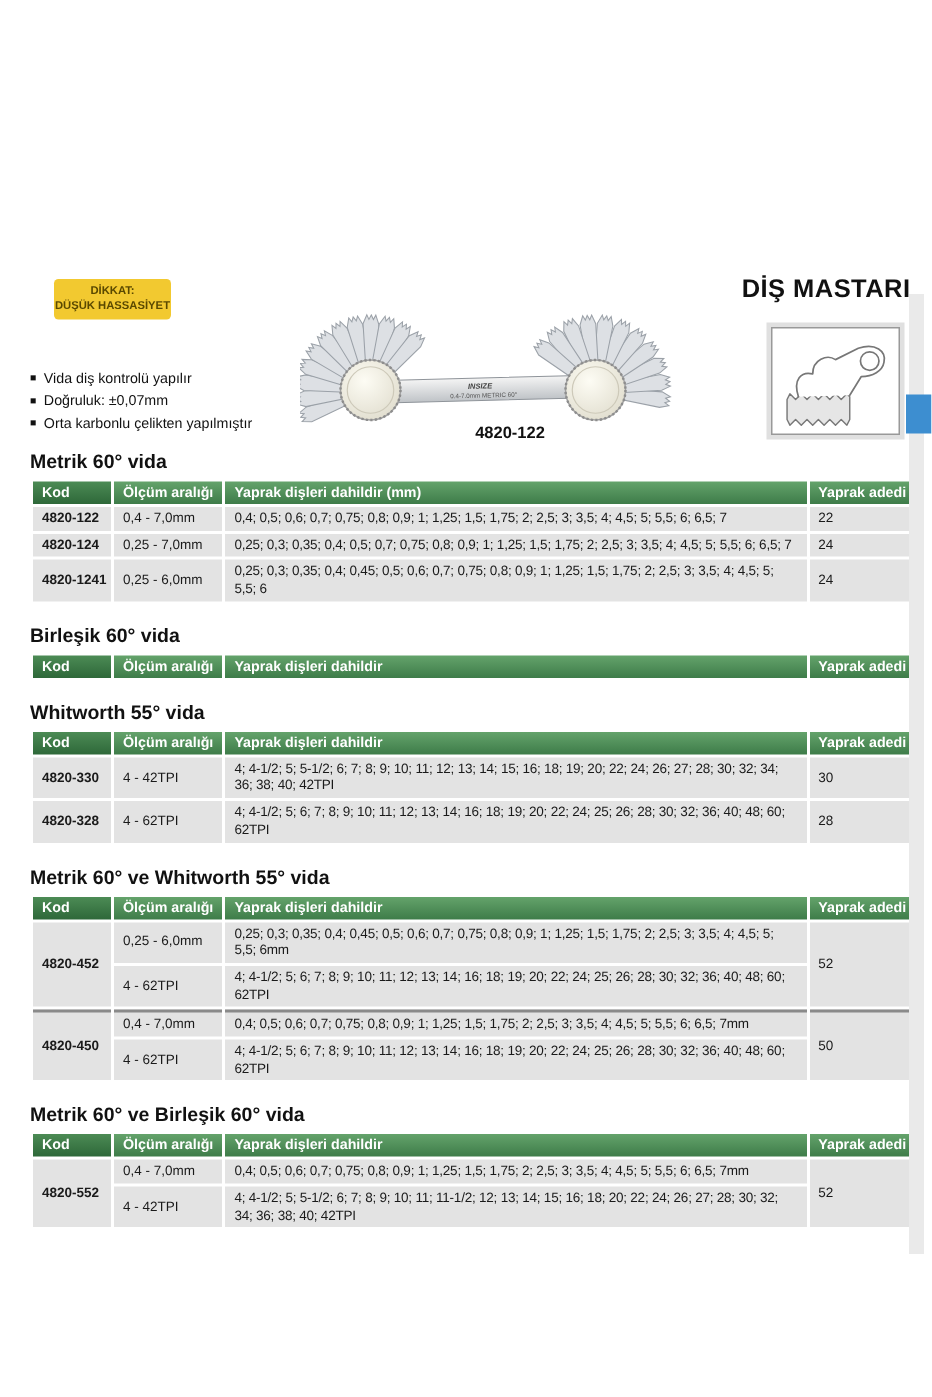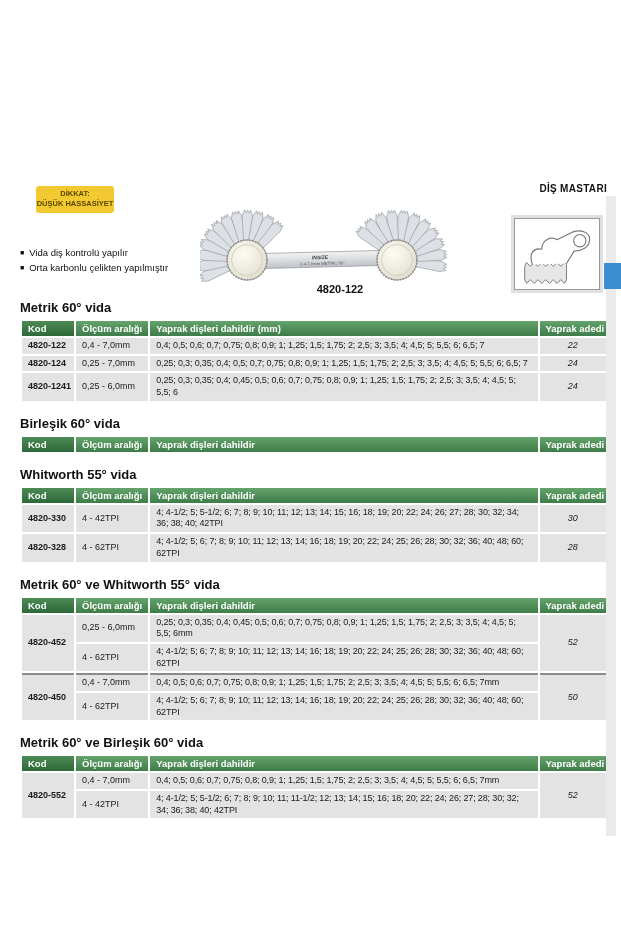--- a/index.html
+++ b/index.html
@@ -11,21 +11,21 @@
   
   .badge{
     position:absolute;left:36px;top:186px;width:78px;height:27px;
     background:#f2c930;border-radius:3px;text-align:center;
     font-size:7.5px;font-weight:bold;color:#5a4900;line-height:1.35;
     padding-top:3px;box-sizing:border-box;
   }
   
   .page-title{
     position:absolute;top:183px;right:14px;
-    font-size:10px;font-weight:bold;color:#111;letter-spacing:.3px;
+    font-size:17px;font-weight:bold;color:#111;letter-spacing:.3px;
   }
   
   .icon-box{
     position:absolute;left:514px;top:218px;width:84px;height:70px;
     background:#fff;border:1px solid #999;box-shadow:0 0 0 3px #e0e0e0;
     display:flex;align-items:center;justify-content:center;
   }
   
   .features{position:absolute;left:20px;top:247px;width:200px;}
   .feature{display:flex;align-items:flex-start;margin-bottom:3px;font-size:9.5px;color:#111;text-align:center;}
@@ -50,21 +50,21 @@
     padding:2px 6px;white-space:nowrap;overflow:hidden;
   }
   table.spec th.kod-h{background:linear-gradient(180deg,#4c8b55,#2e6839);}
   table.spec td{
     background:#e3e3e3;font-size:9px;padding:2px 6px;vertical-align:middle;
     line-height:1.3;
   }
   td.kod{font-weight:bold;white-space:nowrap;}
   td.range{white-space:nowrap;}
   td.teeth{font-size:8.2px;letter-spacing:-0.15px;}
-  td.count{text-align:center;font-style:italic;}
+  td.count{text-align:left;}
   tr.group-sep td{border-top:2px solid #8a8a8a;}
   col.c-kod{width:9%;}col.c-range{width:12.5%;}col.c-teeth{width:67%;}col.c-count{width:11.5%;}
 </style>
 </head>
 <body>
 
 <div class="badge">
   <div>DİKKAT:</div>
   <div>DÜŞÜK HASSASİYET</div>
 </div>
@@ -76,20 +76,24 @@
     <path d="M6 44 L8 40 12 44 16 40 20 44 24 40 28 44 32 40 36 44 40 40 44 44 48 40 50 42 50 58 48 62 44 58 40 62 36 58 32 62 28 58 24 62 20 58 16 62 12 58 8 62 6 58 Z" fill="#e6e6e6" stroke="#777" stroke-width="1" stroke-linejoin="round"></path>
     <path d="M14 42 C10 30 16 24 24 26 C24 16 34 12 40 16 L56 8 C68 4 76 10 74 18 C73 24 66 28 58 28 L50 41" fill="#ffffff" stroke="#777" stroke-width="1.2" stroke-linejoin="round" stroke-linecap="round"></path>
     <circle cx="64" cy="17" r="6.5" fill="#ffffff" stroke="#777" stroke-width="1.2"></circle>
   </svg>
 </div>
 
 <div class="features">
   <div class="feature">
     <span class="sq">■</span>
     <span>Vida diş kontrolü yapılır</span>
+  </div>
+  <div class="feature">
+    <span class="sq">■</span>
+    <span>Doğruluk: ±0,07mm</span>
   </div>
   <div class="feature">
     <span class="sq">■</span>
     <span>Orta karbonlu çelikten yapılmıştır</span>
   </div>
 </div>
 
 <svg class="product-svg" width="280" height="100" viewBox="0 0 280 100">
   <defs>
     <path id="leaf" d="M8 -3 L44 -6.5 l6 2.3 -3 1.5 3 1.5 -3 1.5 3 1.5 -6 2.2 L8 3 Z" fill="#dde0e4" stroke="#9ba1a8" stroke-width="0.7"></path>

